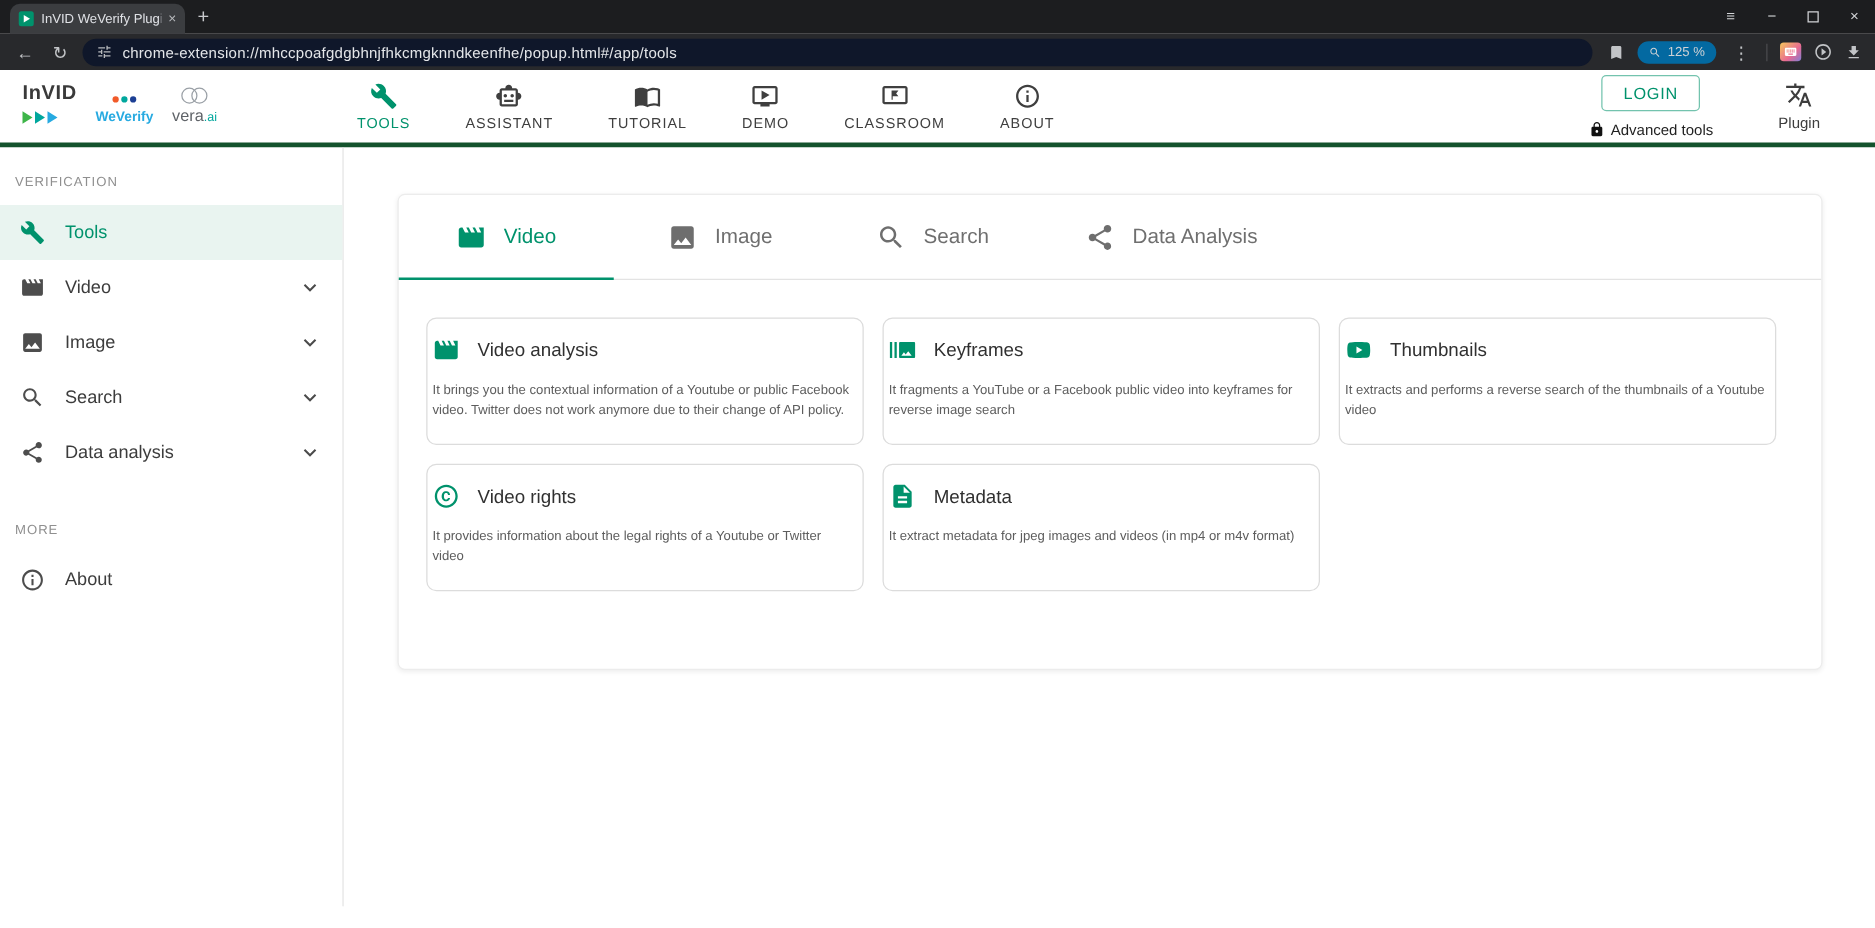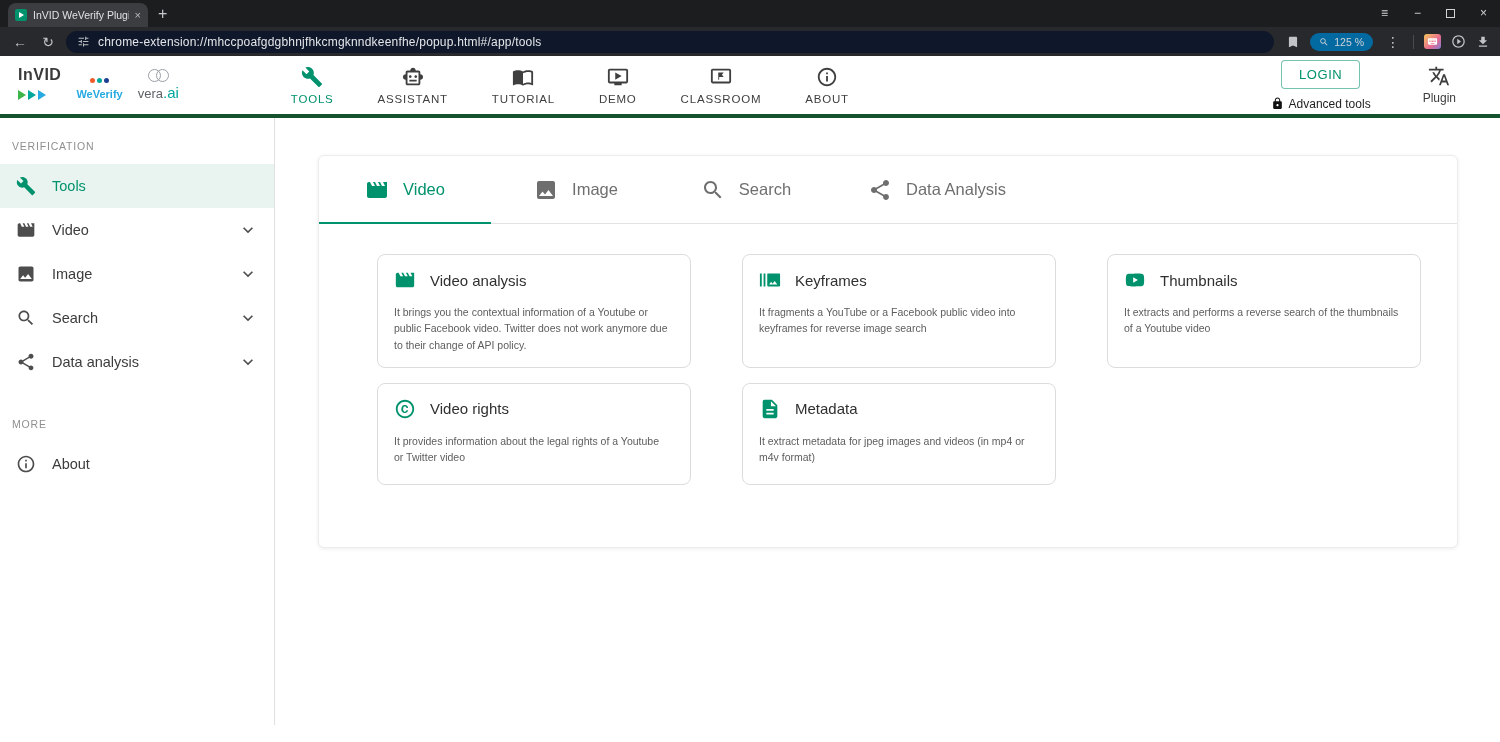--- a/index.html
+++ b/index.html
@@ -40,21 +40,21 @@
   .wev-dots { display:block; line-height:1; }
   .d { width:5px; height:5px; border-radius:50%; display:inline-block; margin:0 1px; }
   .d1{background:#f15a29;} .d2{background:#00a79d;} .d3{background:#1c3f94;}
   .wev-text { font-size:11px; font-weight:bold; color:#27aae1; display:block; margin-top:2px; }
   .logo-vera { text-align:center; }
   .vera-circles { display:block; line-height:1; height:15px; }
   .vc { width:13px; height:13px; border:1.5px solid #9aa0a6; border-radius:50%; display:inline-block; }
   .vc2 { margin-left:-5px; }
   .vera-text { font-size:13px; color:#5f6368; display:block; }
   .vera-text b { font-weight:normal; color:#5f6368; }
-  .vera-text em { font-style:normal; color:#00a79d; font-size:15px; }
+  .vera-text em { font-style:normal; color:#00a79d; font-size:10px; }
 
   .main-nav { display:flex; gap:44px; margin-left:112px; }
   .nav-item { display:flex; flex-direction:column; align-items:center; gap:5px; color:#3f3f3f; cursor:pointer; }
   .nav-item svg { width:22px; height:22px; fill:currentColor; }
   .nav-label { font-size:11.5px; letter-spacing:0.8px; }
   .nav-item.active { color:#00926C; }
 
   .header-right { margin-left:auto; display:flex; align-items:center; gap:52px; }
   .login-col { display:flex; flex-direction:column; align-items:center; }
   .login-btn { border:1px solid rgba(0,146,108,0.55); color:#00926C; background:#fff; border-radius:4px; font-size:13px; letter-spacing:0.6px; padding:6px 17px; cursor:pointer; font-family:inherit; }
@@ -79,21 +79,21 @@
   .panel { background:#fff; border:1px solid #ececec; border-radius:6px; box-shadow:0 1px 4px rgba(0,0,0,0.07); }
   .tabs { display:flex; border-bottom:1px solid #e3e3e3; }
   .tab-item { position:relative; display:flex; align-items:center; justify-content:center; gap:14px; height:67px; color:#6f6f6f; font-size:16.5px; cursor:pointer; }
   .tab-item svg { width:24px; height:24px; fill:#6e6e6e; }
   .tab-item.w1{ width:172px; } .tab-item.w2{ width:170px; } .tab-item.w3{ width:170px; } .tab-item.w4{ width:212px; }
   .tab-item.active { color:#00926C; }
   .tab-item.active svg { fill:#00926C; }
   .tab-item.active::after { content:""; position:absolute; left:0; right:0; bottom:-1px; height:2px; background:#00926C; }
 
   .cards { display:grid; grid-template-columns:repeat(3,350px); gap:15px; padding:30px 22px 62px; }
-  .tool-card { border:1px solid #dcdcdc; border-radius:8px; padding:14px 16px; background:#fff; cursor:pointer; min-height:102px;margin-left:36px; }
+  .tool-card { border:1px solid #dcdcdc; border-radius:8px; padding:14px 4px; background:#fff; cursor:pointer; min-height:102px; }
   .tc-head { display:flex; align-items:center; gap:14px; }
   .tc-head svg { width:22px; height:22px; fill:#00926C; flex:none; }
   .tc-title { font-size:15px; color:#303030; }
   .tc-desc { margin-top:13px; font-size:10.5px; color:#5d5d5d; line-height:1.55; padding-right:4px; }
 </style>
 </head>
 <body>
 
 <div class="titlebar">
   <div class="tab">

